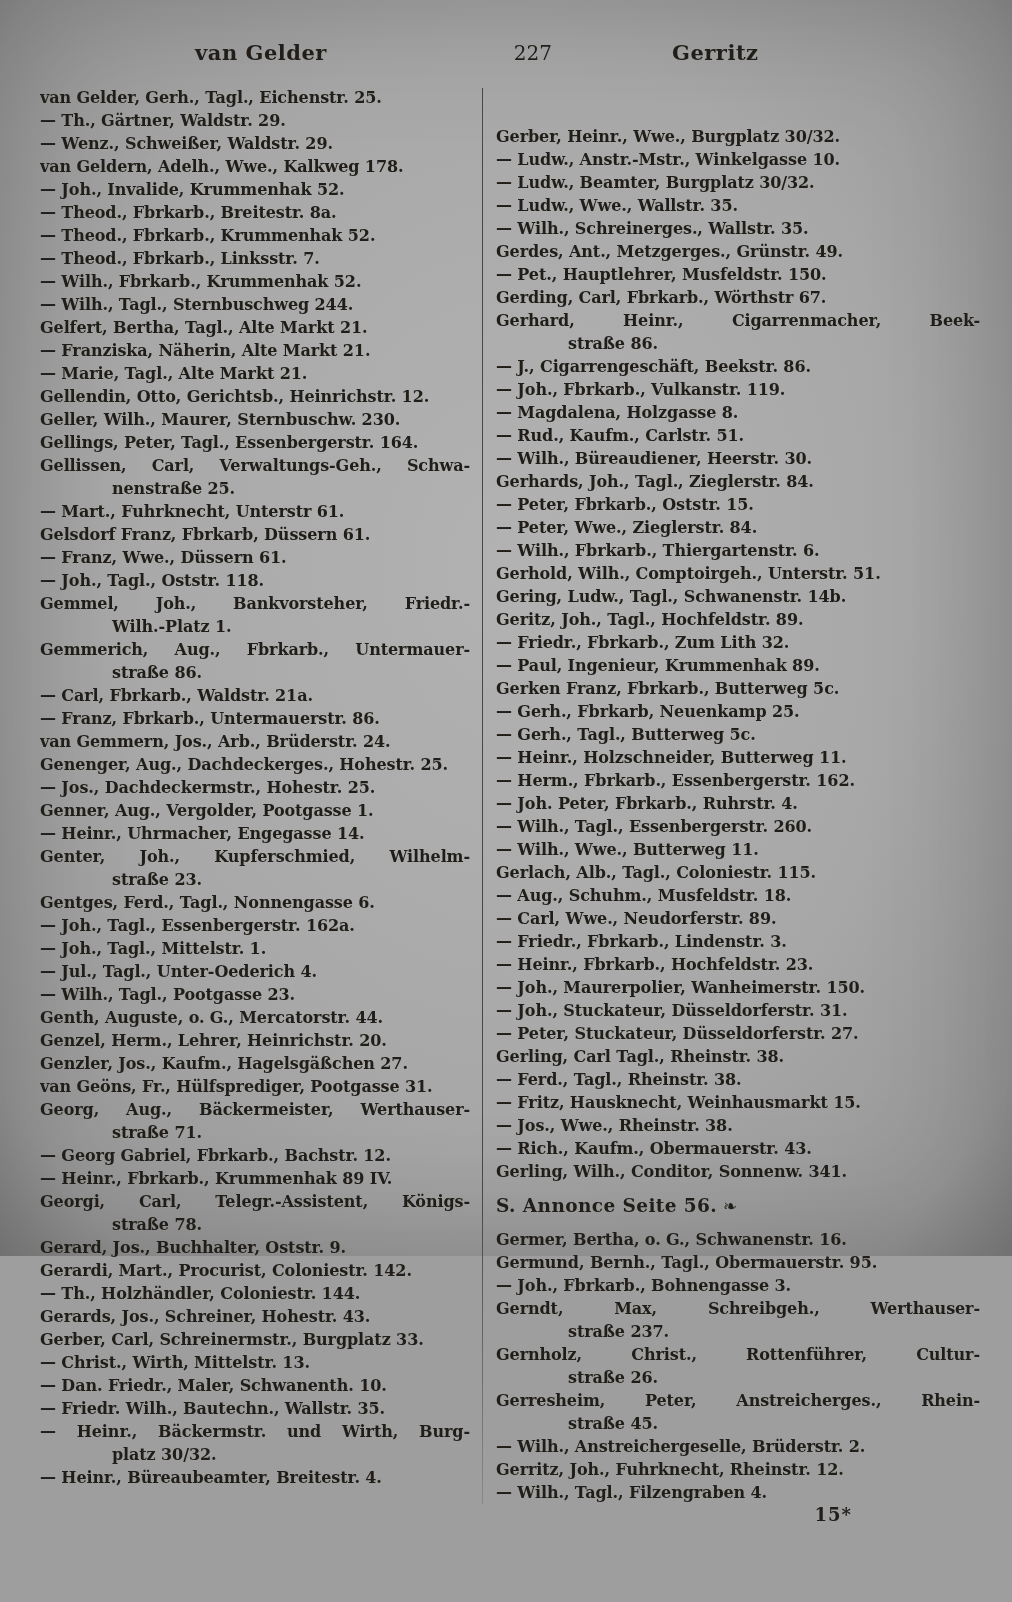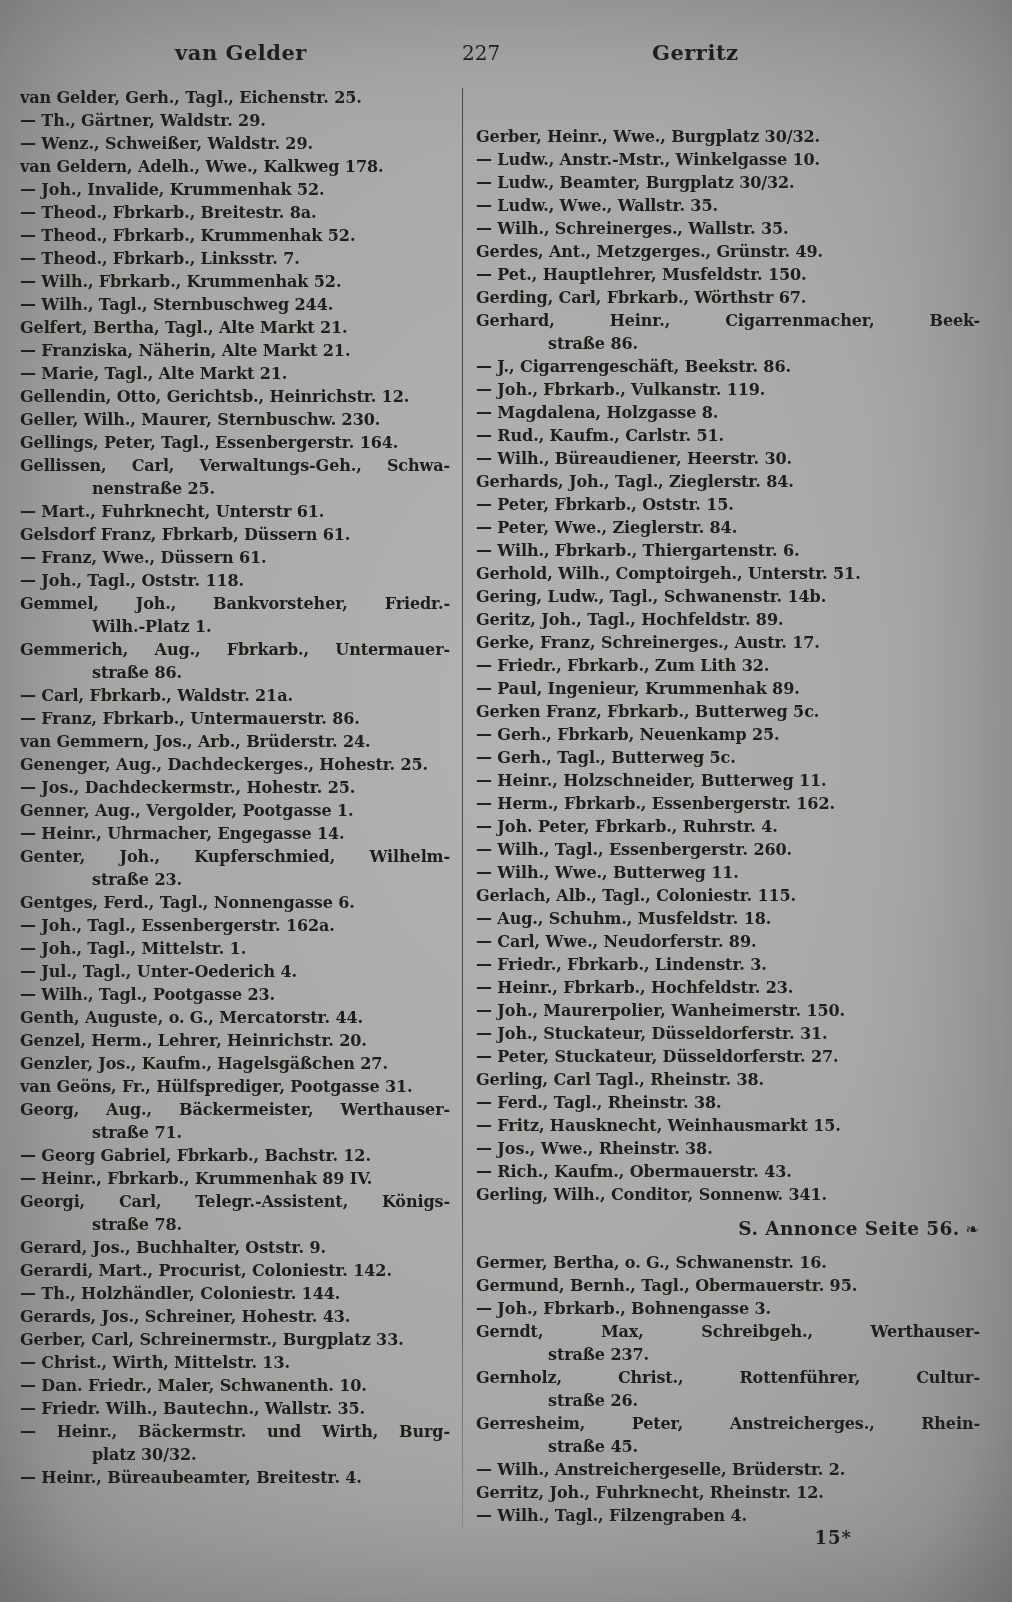--- a/index.html
+++ b/index.html
@@ -9,43 +9,43 @@
   body {
     width: 1012px;
     height: 1602px;
     background: #9e9e9e;
     overflow: hidden;
     font-family: "DejaVu Serif", "Liberation Serif", serif;
   }
   .page {
     position: relative;
     width: 1012px;
-    height: 1602px;
+    height: 1256px;
     background: radial-gradient(ellipse at 50% 45%, #b2b2b2 0%, #a8a8a8 55%, #989898 88%, #868686 100%);
     box-shadow: inset 0 0 140px rgba(0,0,0,0.22);
     color: #211e19;
     box-sizing: border-box;
-    padding: 34px 32px 0 20px;
+    padding: 34px 32px 0 40px;
   }
   .running-head {
     display: flex;
     align-items: baseline;
     height: 34px;
     margin-bottom: 18px;
     font-weight: bold;
   }
   .rh-left {
     width: 442px;
     text-align: center;
     font-size: 21px;
     letter-spacing: 0.5px;
   }
   .rh-num {
     width: 70px;
-    text-align: left;
+    text-align: right;
     font-size: 20px;
     font-weight: normal;
     font-family: "DejaVu Serif", serif;
   }
   .rh-right {
     flex: 1;
     text-align: left;
     padding-left: 120px;
     font-size: 21px;
     letter-spacing: 0.5px;
@@ -83,21 +83,21 @@
   .line.wrap-first {
     text-align: justify;
     
     text-align-last: justify;
     white-space: normal;
   }
   .line.cont {
     padding-left: 72px;
   }
   .annonce {
-    text-align: right;
+    text-align: left;
     font-weight: bold;
     font-size: 18.5px;
     padding: 11px 0 10px 0;
     letter-spacing: 0.4px;
   }
   .annonce .ornament {
     font-weight: normal;
     font-size: 17px;
   }
   .page-footer {
@@ -201,21 +201,20 @@
         <div class="line">— Magdalena, Holzgasse 8.</div>
         <div class="line">— Rud., Kaufm., Carlstr. 51.</div>
         <div class="line">— Wilh., Büreaudiener, Heerstr. 30.</div>
         <div class="line">Gerhards, Joh., Tagl., Zieglerstr. 84.</div>
         <div class="line">— Peter, Fbrkarb., Oststr. 15.</div>
         <div class="line">— Peter, Wwe., Zieglerstr. 84.</div>
         <div class="line">— Wilh., Fbrkarb., Thiergartenstr. 6.</div>
         <div class="line">Gerhold, Wilh., Comptoirgeh., Unterstr. 51.</div>
         <div class="line">Gering, Ludw., Tagl., Schwanenstr. 14b.</div>
         <div class="line">Geritz, Joh., Tagl., Hochfeldstr. 89.</div>
-        <div class="line">Gerke, Franz, Schreinerges., Austr. 17.</div>
         <div class="line">— Friedr., Fbrkarb., Zum Lith 32.</div>
         <div class="line">— Paul, Ingenieur, Krummenhak 89.</div>
         <div class="line">Gerken Franz, Fbrkarb., Butterweg 5c.</div>
         <div class="line">— Gerh., Fbrkarb, Neuenkamp 25.</div>
         <div class="line">— Gerh., Tagl., Butterweg 5c.</div>
         <div class="line">— Heinr., Holzschneider, Butterweg 11.</div>
         <div class="line">— Herm., Fbrkarb., Essenbergerstr. 162.</div>
         <div class="line">— Joh. Peter, Fbrkarb., Ruhrstr. 4.</div>
         <div class="line">— Wilh., Tagl., Essenbergerstr. 260.</div>
         <div class="line">— Wilh., Wwe., Butterweg 11.</div>

